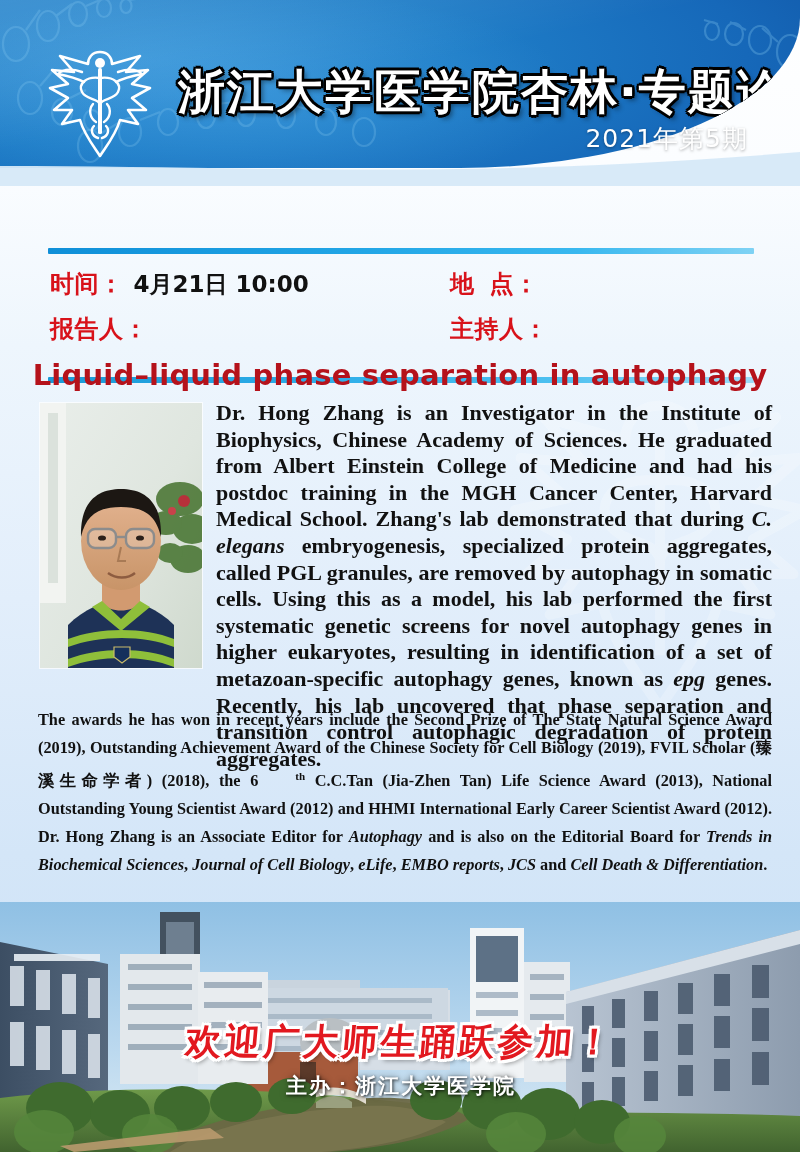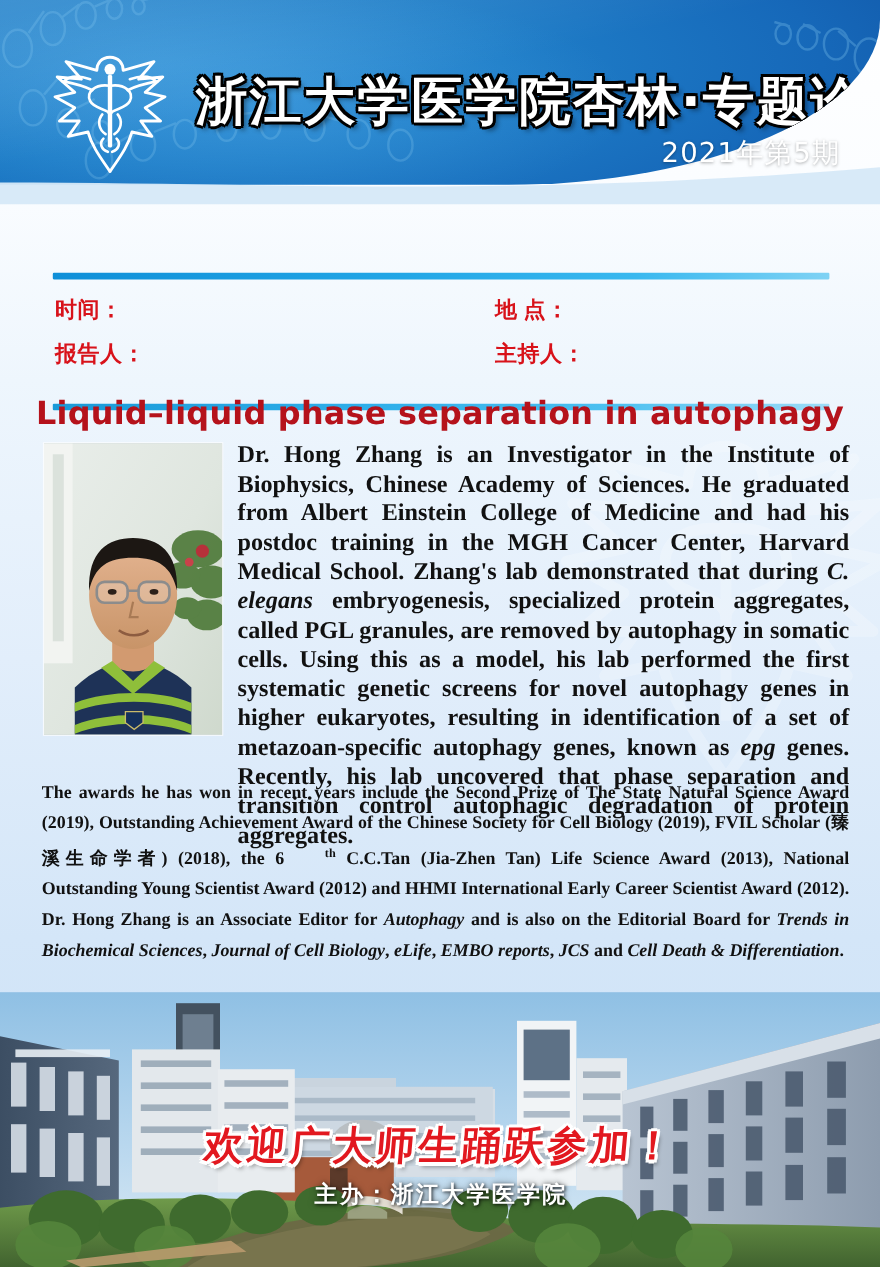--- a/index.html
+++ b/index.html
@@ -37,21 +37,21 @@
     display:flex;align-items:center;
     font-family:"DejaVu Sans","Liberation Sans",sans-serif;
     font-weight:bold;font-size:47px;letter-spacing:2px;color:#ffffff;
     text-shadow:
       -2.2px -2.2px 0 #000, 2.2px -2.2px 0 #000, -2.2px 2.2px 0 #000, 2.2px 2.2px 0 #000,
       0 -2.6px 0 #000, 0 2.6px 0 #000, -2.6px 0 0 #000, 2.6px 0 0 #000,
       4px 4px 5px rgba(0,0,0,.45);
     white-space:nowrap;
   }
   .issue{
-    position:absolute;right:36px;top:168px;transform:translateY(-46px);
+    position:absolute;right:52px;top:168px;transform:translateY(-46px);
     font-family:"DejaVu Sans","Liberation Sans",sans-serif;
     font-size:25px;color:#ffffff;letter-spacing:1px;
     text-shadow:0 1px 3px rgba(0,0,0,.35);
   }
   .hdr-wave{
     position:absolute;left:0;top:150px;width:800px;height:36px;overflow:hidden;pointer-events:none;
   }
 
   
   .watermark{
@@ -64,22 +64,22 @@
   .rule{height:6px;width:100%;
     background:linear-gradient(90deg,#0f8fd8 0%,#22a6e6 45%,#39b8ef 75%,#7fd2f4 100%);
     border-radius:1px;}
   .rule.bottom{background:linear-gradient(90deg,#1a9ad8 0%,#2eaee9 40%,#4cc0f0 72%,#9ddcf7 100%);}
   .info-rows{padding:14px 2px 12px 2px;}
   .info-row{display:flex;align-items:baseline;margin:0 0 13px 0;}
   .info-row:last-child{margin-bottom:20px;}
   .cell{display:flex;align-items:baseline;}
   .cell.left{width:400px;}
   .lbl{
-    font-family:Liberation Serif, serif;
-    font-weight:bold;font-size:20px;color:#d8121a;white-space:nowrap;letter-spacing:.5px;
+    font-family:Liberation Mono, monospace;
+    font-weight:bold;font-size:24px;color:#d8121a;white-space:nowrap;letter-spacing:.5px;
   }
   .val{
     font-family:"DejaVu Sans","Liberation Sans",sans-serif;
     font-weight:bold;font-size:23px;color:#111111;margin-left:10px;white-space:nowrap;
   }
 
   
   .talk-title{
     position:absolute;left:0;top:358px;width:800px;text-align:center;
     font-family:"DejaVu Sans","Liberation Sans",sans-serif;
@@ -216,20 +216,21 @@
     </g>
   </svg>
 
   <div class="infoblock">
     <div class="rule"></div>
     <div class="info-rows">
 
       <div class="info-row">
         <div class="cell left">
           <span class="lbl">时间：</span>
+          <span class="val">4月21日 10:00</span>
         </div>
         <div class="cell">
           <span class="lbl">地 点：</span>
         </div>
       </div>
 
       <div class="info-row">
         <div class="cell left">
           <span class="lbl">报告人：</span>
         </div>

